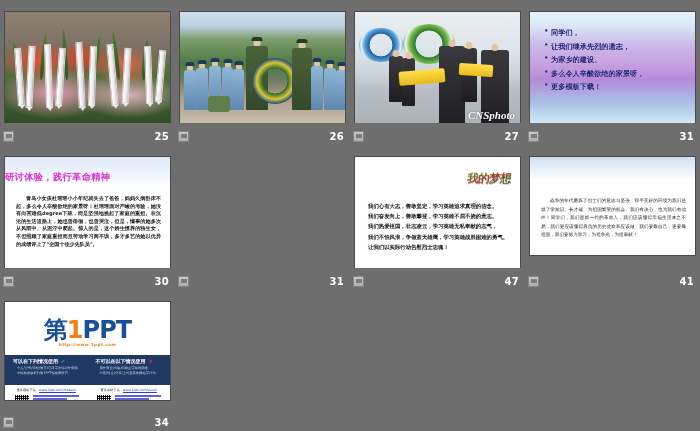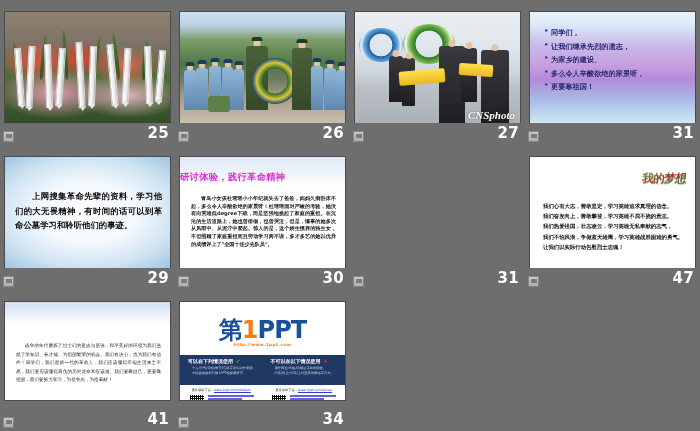--- a/index.html
+++ b/index.html
@@ -36,21 +36,21 @@
   .footer {
     position: absolute;
     left: 0; right: 0; bottom: 0;
     height: 21px;
     background: #6e6e6e;
   }
   .row1 .footer, .row2 .footer { height: 22px; }
   .pg-num {
     position: absolute;
     right: 6px; bottom: 3px;
-    font-size: 15px;
+    font-size: 10px;
     color: #ffffff;
     font-weight: bold;
     letter-spacing: .3px;
   }
   .mini-icon {
     position: absolute;
     left: 3px; bottom: 3px;
     width: 11px; height: 11px;
     opacity: .85;
   }
@@ -448,42 +448,31 @@
     </div>
   </div>
 
   <div class="cell row1">
     <div class="slide s28">
       <ul>
         <li>同学们，</li>
         <li>让我们继承先烈的遗志，</li>
         <li>为家乡的建设、</li>
         <li>多么令人辛酸欲绝的家景呀，</li>
-        <li>更要靠祖国！</li>
+        <li>更多模板下载！</li>
       </ul>
     </div>
     <div class="footer">
       <div class="mini-icon">
           <div class="g"></div>
         </div>
       <div class="pg-num">31</div>
     </div>
   </div>
 
-  <div class="cell row2">
-    <div class="slide s29">
-      <div class="body">上网搜集革命先辈的资料，学习他们的大无畏精神，有时间的话可以到革命公墓学习和聆听他们的事迹。</div>
-    </div>
-    <div class="footer">
-      <div class="mini-icon">
-          <div class="g"></div>
-        </div>
-      <div class="pg-num">29</div>
-    </div>
-  </div>
 
   <div class="cell row2">
     <div class="slide s30">
       <div class="title">研讨体验，践行革命精神</div>
       <div class="body">青岛小女孩杜瑶瑶小小年纪就失去了爸爸，妈妈久病卧床不起，多么令人辛酸欲绝的家景呀！杜瑶瑶面对严峻的考验，她没有向苦难低degree下跪，而是坚强地挑起了家庭的重担。在沉沦的生活道路上，她也曾徘徊，也曾哭泣，但是，懂事的她多次从风雨中、从泥泞中爬起。惊人的是，这个娇生惯养的独生女，不但照顾了家庭重担而且劳动学习两不误，多才多艺的她以优异的成绩评上了"全国十佳少先队员"。</div>
     </div>
     <div class="footer">
       <div class="mini-icon">
           <div class="g"></div>
         </div>

